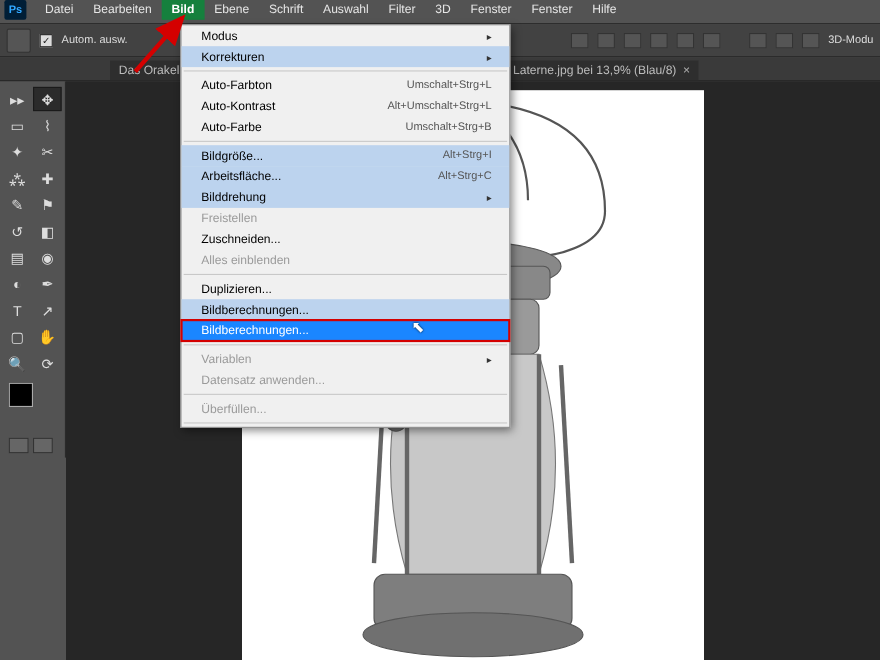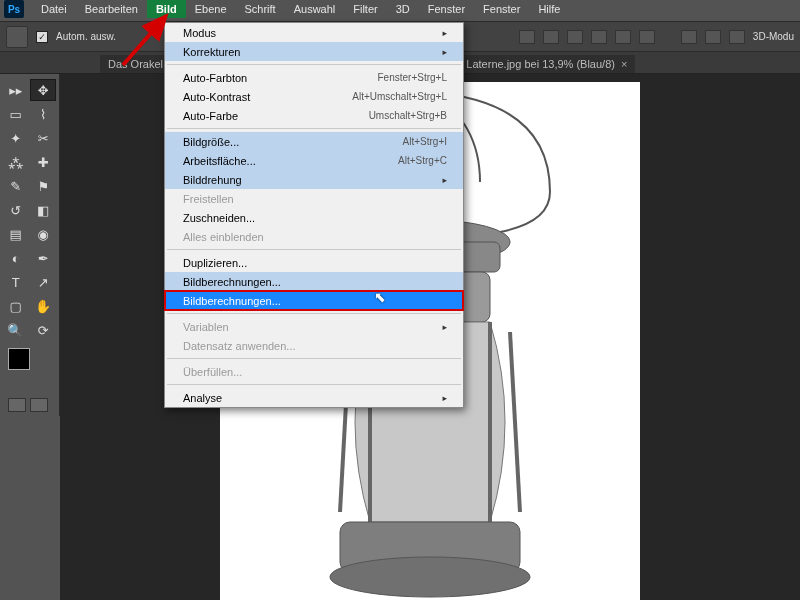--- a/index.html
+++ b/index.html
@@ -167,21 +167,21 @@
 <div class="dropdown" id="dropdown">
     <div class="dd-item sub">
       <span>Modus</span>
     </div>
     <div class="dd-item sub hover">
       <span>Korrekturen</span>
     </div>
     <div class="dd-sep"></div>
     <div class="dd-item">
       <span>Auto-Farbton</span>
-      <span class="dd-shortcut">Fenster+Strg+L</span>
+      <span class="dd-shortcut">Umschalt+Strg+L</span>
     </div>
     <div class="dd-item">
       <span>Auto-Kontrast</span>
       <span class="dd-shortcut">Alt+Umschalt+Strg+L</span>
     </div>
     <div class="dd-item">
       <span>Auto-Farbe</span>
       <span class="dd-shortcut">Umschalt+Strg+B</span>
     </div>
     <div class="dd-sep"></div>
@@ -220,23 +220,20 @@
       <span>Variablen</span>
     </div>
     <div class="dd-item disabled">
       <span>Datensatz anwenden...</span>
     </div>
     <div class="dd-sep"></div>
     <div class="dd-item disabled">
       <span>Überfüllen...</span>
     </div>
     <div class="dd-sep"></div>
-    <div class="dd-item sub">
-      <span>Analyse</span>
-    </div>
   </div>
 
 <svg class="arrow-annot" width="60" height="60">
   <defs>
       <marker id="ah" markerWidth="8" markerHeight="8" refX="6" refY="3" orient="auto">
         <path d="M0,0 L7,3 L0,6 Z" fill="#d40000"></path>
       </marker>
     </defs>
   <line x1="5" y1="55" x2="48" y2="6" stroke="#d40000" stroke-width="4" marker-end="url(#ah)"></line>
 </svg>

